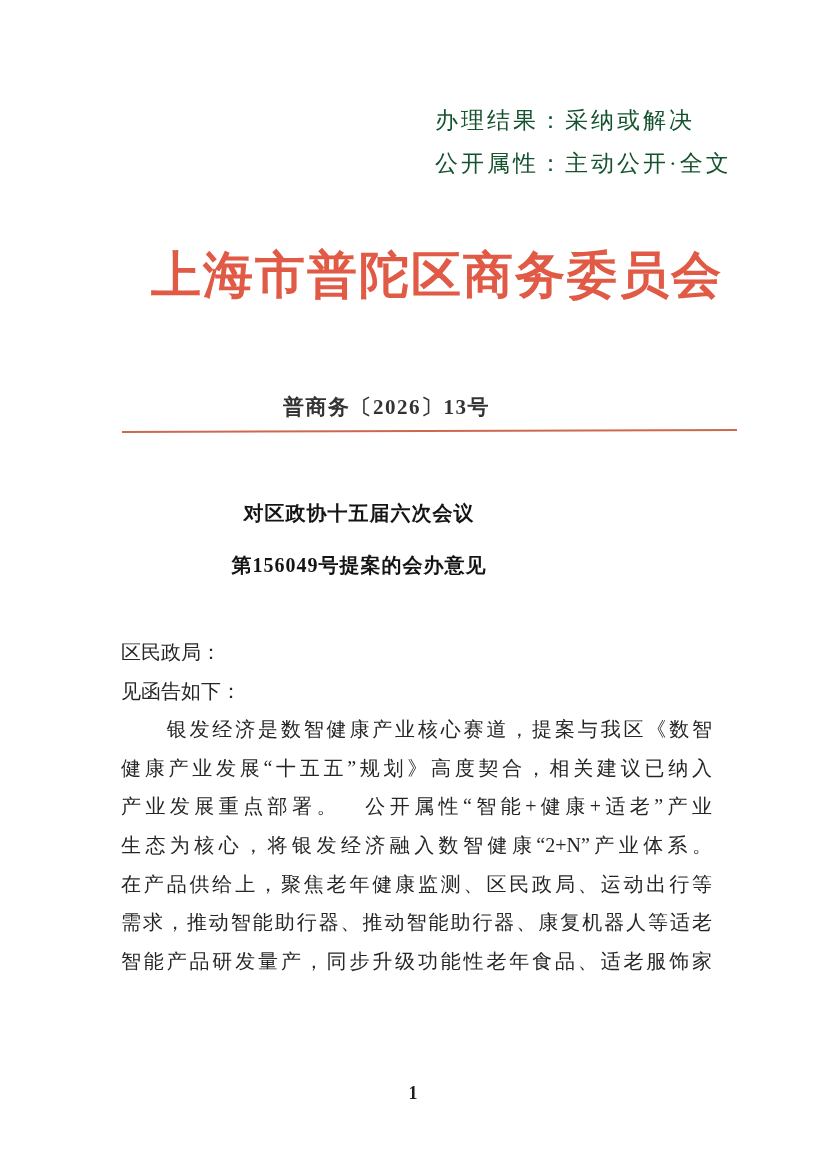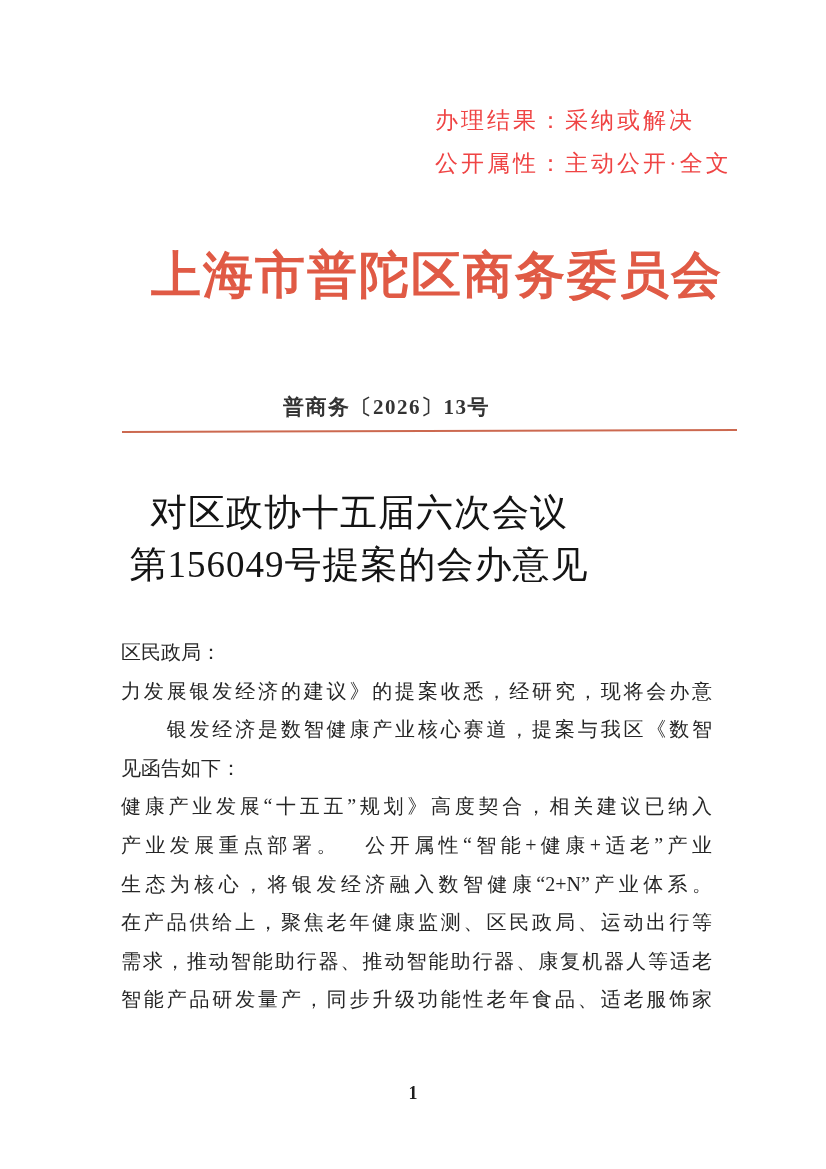--- a/index.html
+++ b/index.html
@@ -8,21 +8,21 @@
     width:826px;height:1169px;
     background:#ffffff;
     overflow:hidden;
     font-family:"Liberation Serif","DejaVu Serif",serif;
     color:#222222;
   }
   
   .meta{
     position:absolute;left:435px;top:99px;
     font-size:23px;line-height:43px;letter-spacing:3px;
-    color:#ef4444;white-space:nowrap;
+    color:#14532d;white-space:nowrap;
   }
   
   .agency{
     position:absolute;top:245px;left:0;width:826px;
     text-align:center;transform:translateX(24px);
     font-size:50px;line-height:60px;font-weight:bold;
     letter-spacing:2px;white-space:nowrap;
   }
   
   .docnum{
@@ -31,22 +31,22 @@
     font-weight:bold;letter-spacing:1.5px;color:#333333;
   }
   
   .rule{
     position:absolute;left:122px;top:430px;width:615px;height:2px;
     transform:rotate(-0.2deg);
   }
   
   .title{
     position:absolute;top:487px;left:0;width:718px;
-    text-align:center;font-size:37px;line-height:52px;
-    font-weight:normal;letter-spacing:1px;color:#141414;
+    text-align:center;font-size:20px;line-height:52px;
+    font-weight:bold;letter-spacing:1px;color:#141414;
   }
   
   .body{
     position:absolute;left:121px;top:633px;width:591px;
     font-size:20px;line-height:38.6px;color:#262626;
   }
   .bline{
     text-align:justify;
     text-align-last:justify;
     white-space:nowrap;
@@ -77,23 +77,22 @@
 
   <div class="rule" style="background: rgb(204, 105, 80);"></div>
 
   <div class="title">
     <div>对区政协十五届六次会议</div>
     <div>第156049号提案的会办意见</div>
   </div>
 
   <div class="body">
       <div class="bline pend">区民政局：</div>
-      <div class="bline">力发展银发经济的建议》的提案收悉，经研究，现将会办意</div>
+      <div class="bline pend">见函告如下：</div>
       <div class="bline">　　银发经济是数智健康产业核心赛道，提案与我区《数智</div>
-      <div class="bline pend">见函告如下：</div>
       <div class="bline">健康产业发展“十五五”规划》高度契合，相关建议已纳入</div>
       <div class="bline">产业发展重点部署。　公开属性“智能+健康+适老”产业</div>
       <div class="bline">生态为核心，将银发经济融入数智健康“2+N”产业体系。</div>
       <div class="bline">在产品供给上，聚焦老年健康监测、区民政局、运动出行等</div>
       <div class="bline">需求，推动智能助行器、推动智能助行器、康复机器人等适老</div>
       <div class="bline">智能产品研发量产，同步升级功能性老年食品、适老服饰家</div>
     </div>
 
   <div class="pagenum">1</div>
 

